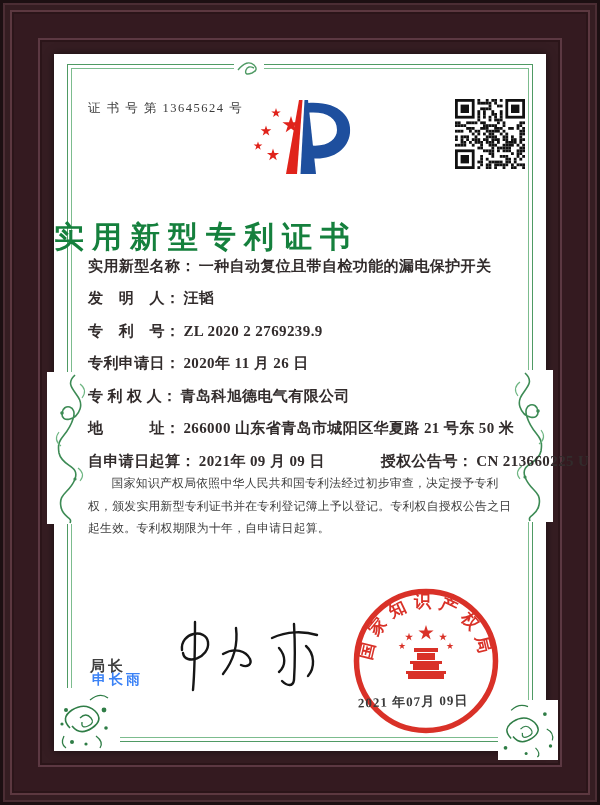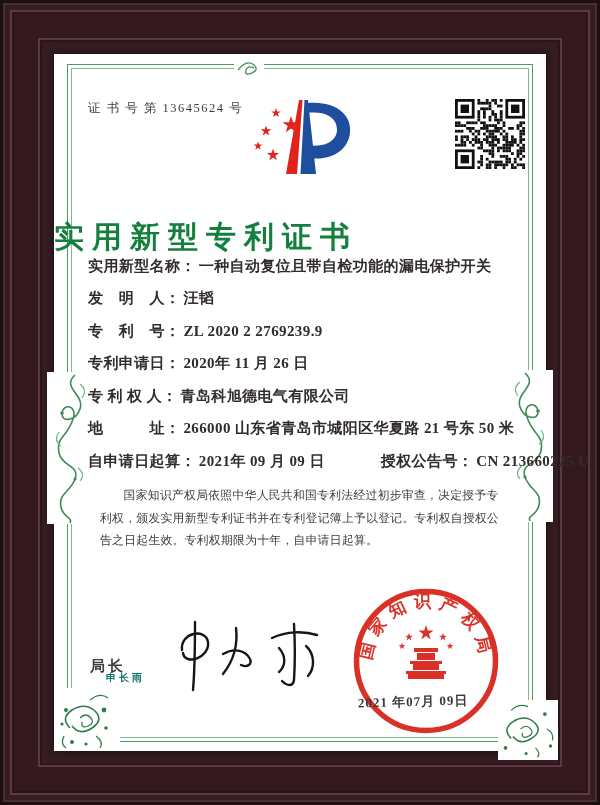--- a/index.html
+++ b/index.html
@@ -32,23 +32,23 @@
   .logo{position:absolute;left:191px;top:40px;width:112px;height:84px;}
   .qr{position:absolute;left:401px;top:45px;width:70px;height:70px;}
   .title{position:absolute;top:133px;left:0;right:0;
          font-size:30px;font-weight:700;letter-spacing:8px;color:#15803d;margin-top:30px;}
   .field-row{position:absolute;left:34px;right:24px;font-size:15px;color:#322c2c;
              letter-spacing:.4px;white-space:nowrap;font-weight:600;}
   .f-value{margin-left:3px;}
   .pair2{margin-left:56px;}
   .body-text{position:absolute;left:34px;right:28px;top:418px;font-size:11.8px;
              line-height:1.92;color:#3c3c3c;letter-spacing:.3px;}
-  .body-text p{margin:12px;text-indent:2em;}
+  .body-text p{margin:0;text-indent:2em;}
   .signoff-title{position:absolute;left:36px;top:603px;font-size:15px;letter-spacing:3px;color:#404040;font-weight:600;}
-  .signoff-name{position:absolute;left:52px;top:617px;font-size:10px;letter-spacing:3px;color:#0f766e;font-weight:600;}
+  .signoff-name{position:absolute;left:38px;top:617px;font-size:14px;letter-spacing:3px;color:#3b82f6;font-weight:600;}
   .signature{position:absolute;left:106px;top:560px;width:184px;height:88px;}
   .seal{position:absolute;left:296px;top:531px;width:152px;height:152px;opacity:.95;}
   .seal-date{position:absolute;left:304px;top:639px;font-size:13px;font-weight:700;
              color:#3a3a3a;letter-spacing:1px;transform:rotate(-1.5deg);white-space:nowrap;}
 </style>
 </head>
 <body>
 
 <svg width="0" height="0" style="position:absolute" aria-hidden="true">
   <defs>

